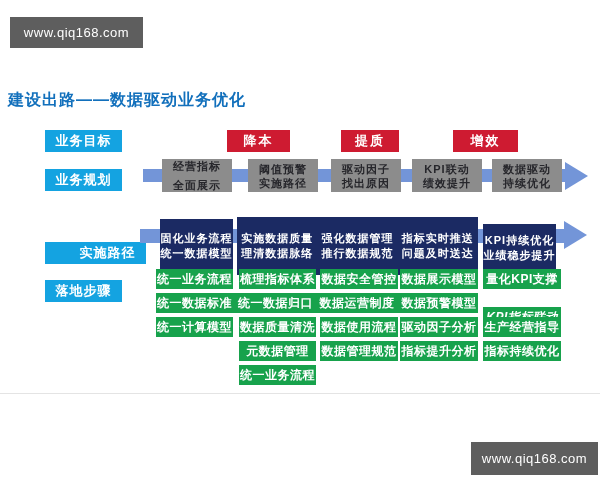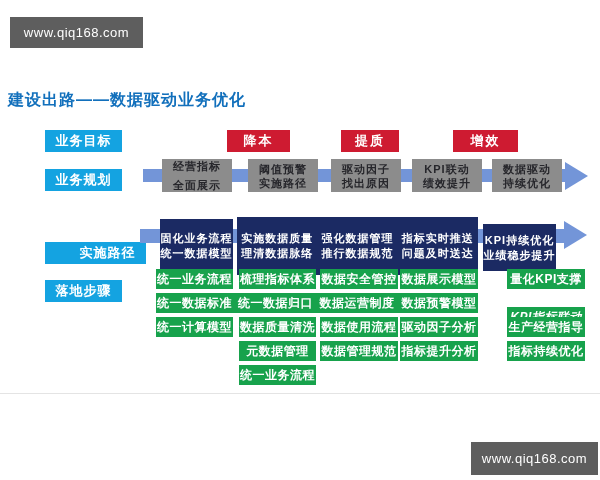--- a/index.html
+++ b/index.html
@@ -59,21 +59,21 @@
   #path-first{left:160px;top:207px;width:73px;height:54px;}
   #path-middle{left:237px;top:205px;width:241px;height:58px;flex-direction:row;justify-content:space-around;}
   #path-middle .cell{display:flex;flex-direction:column;align-items:center;}
   #path-last{left:483px;top:212px;width:73px;height:47px;}
   .green-box{
     background:var(--green);color:#fff;font-size:12px;font-weight:bold;height:20px;
     display:flex;align-items:center;justify-content:center;z-index:2;letter-spacing:.5px;
   }
   .g-r1{top:269px;} .g-r2{top:307px;font-style:italic;} .g-r3{top:317px;} .g-r4{top:341px;} .g-r5{top:365px;}
   .g-c1{left:156px;width:77px;} .g-c2{left:239px;width:77px;} .g-c3{left:320px;width:78px;}
-  .g-c4{left:400px;width:78px;} .g-c5{left:483px;width:78px;margin-left:24px;}
+  .g-c4{left:400px;width:78px;} .g-c5{left:483px;width:78px;}
   #steps-row2-bar{left:156px;top:293px;width:322px;justify-content:space-between;}
   #steps-row2-bar span{display:inline-block;text-align:center;}
   #steps-row2-bar span:nth-child(1){width:77px;}
   #steps-row2-bar span:nth-child(2){width:77px;}
   #steps-row2-bar span:nth-child(3){width:78px;}
   #steps-row2-bar span:nth-child(4){width:78px;}
   #slide-bottom-line{left:0;top:393px;width:600px;height:1px;background:#e4e4e4;}
 </style>
 </head>
 <body>

